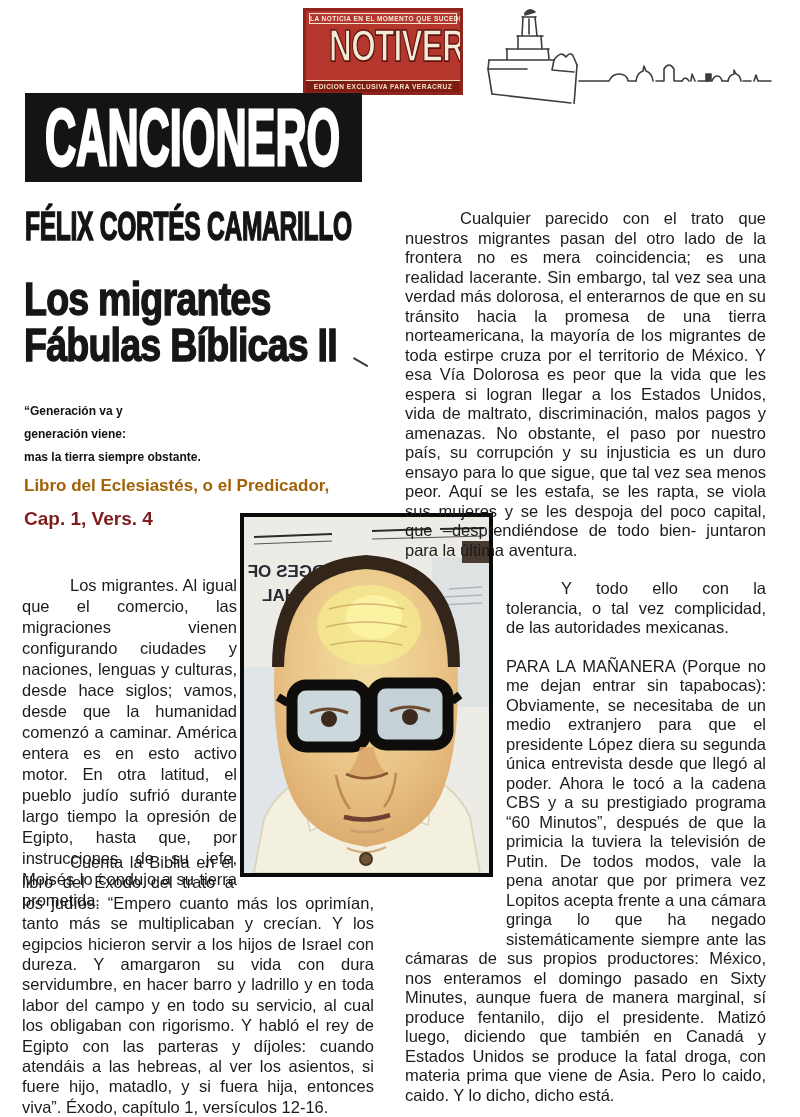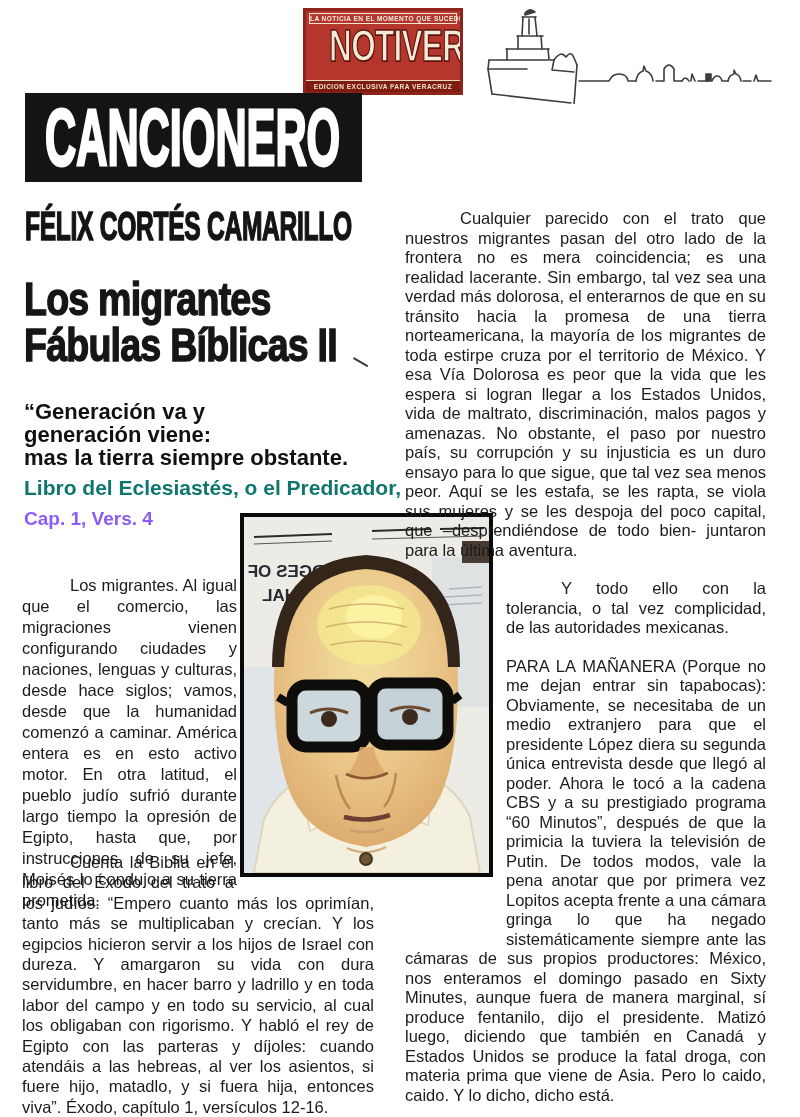--- a/index.html
+++ b/index.html
@@ -38,24 +38,24 @@
 
   
   .headline { position:absolute; left:24px; top:276px; }
   .headline div { font-size:47px; font-weight:700; color:#161616; line-height:46px;
     -webkit-text-stroke:1.4px #161616; letter-spacing:-1px; }
   .headline div span { display:inline-block; transform:scaleX(.80); transform-origin:left center; white-space:nowrap; }
   .stray-mark { position:absolute; left:352px; top:361px; width:17px; height:2.4px;
     background:#3a3a3a; transform:rotate(30deg); border-radius:2px; }
 
   
-  .epigraph { position:absolute; left:24px; top:400px; font-size:22px; font-weight:bold;
+  .epigraph { position:absolute; left:24px; top:400px; font-size:12px; font-weight:bold;
     line-height:23px; color:#111; }
-  .epigraph-source1 { position:absolute; left:24px; top:476px; font-size:21px; font-weight:bold; color:#0f766e; }
-  .epigraph-source2 { position:absolute; left:24px; top:508px; font-size:19px; font-weight:bold; color:#8b5cf6; }
+  .epigraph-source1 { position:absolute; left:24px; top:476px; font-size:17px; font-weight:bold; color:#a16207; }
+  .epigraph-source2 { position:absolute; left:24px; top:508px; font-size:19px; font-weight:bold; color:#7f1d1d; }
 
   
   .photo { position:absolute; left:240px; top:513px; width:253px; height:364px;
     border:4px solid #0a0a0a; background:#ecebe5; }
   .photo svg { display:block; }
 
   
   .left-p1 { position:absolute; left:22px; top:575px; width:215px;
     font-size:16.5px; line-height:21px; text-align:justify; text-indent:48px; }
   .left-p2 { position:absolute; left:22px; top:852px; width:352px;

